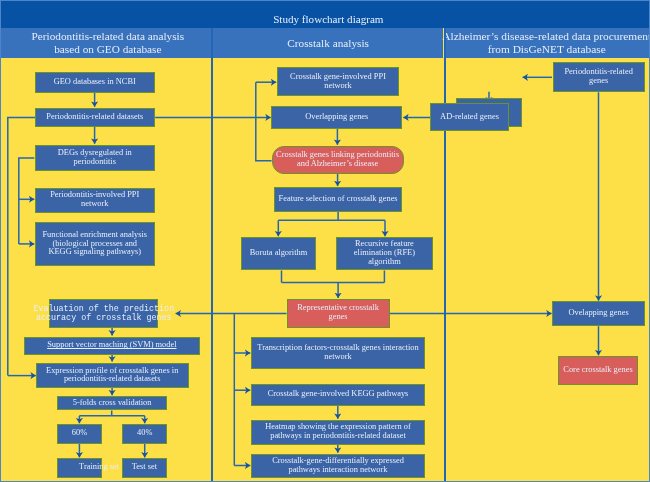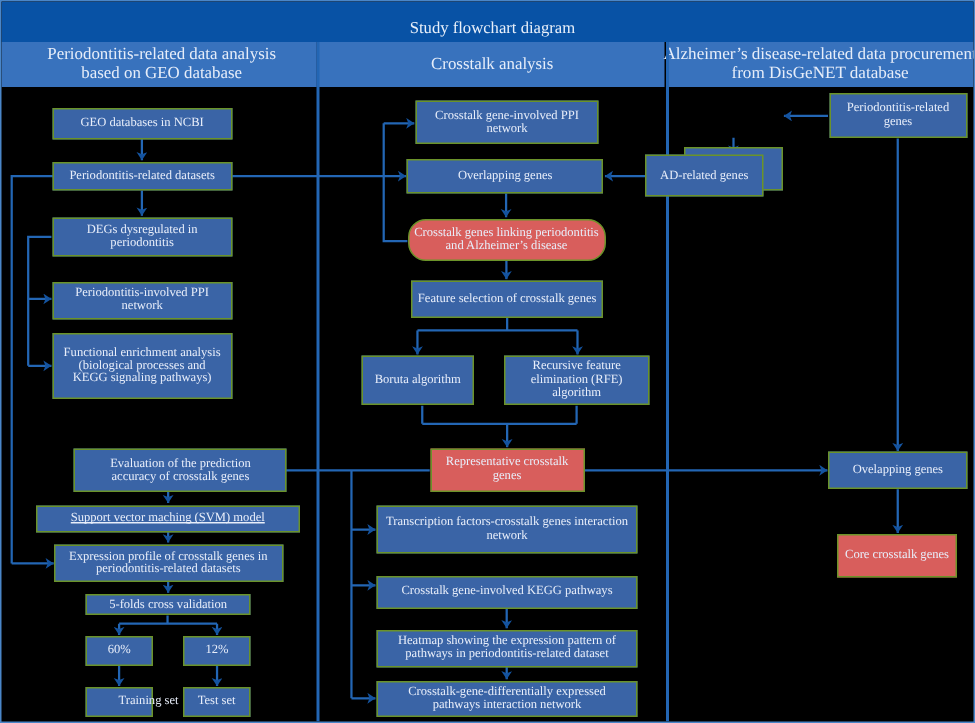--- a/index.html
+++ b/index.html
@@ -1,16 +1,16 @@
 <!DOCTYPE html>
 <html><head>
 <meta charset="utf-8">
 <style>
   html,body{margin:0;padding:0;background:#fff;}
-  #page{position:relative;width:650px;height:482px;overflow:hidden;background:#000000;
+  #page{position:relative;width:650px;height:482px;overflow:hidden;background:#fde047;
         border:1.5px solid #4a86c8;box-sizing:border-box;
         font-family:"Liberation Serif", serif;}
   .headerbar{position:absolute;left:0;top:0;width:100%;height:27px;background:#0852a5;
              color:#e9f0fa;display:flex;align-items:flex-end;justify-content:center;
              font-size:11.1px;line-height:1;padding-bottom:3.2px;padding-left:6.6px;box-sizing:border-box;}
   .colhead{position:absolute;top:27px;height:30px;background:#3872bd;color:#e6edf9;
            display:flex;align-items:center;justify-content:center;text-align:center;
            font-size:11.25px;line-height:13px;box-sizing:border-box;white-space:nowrap;}
   .divider{position:absolute;background:#2366b4;width:1.2px;}
   .node{position:absolute;box-sizing:border-box;border:1.35px solid #6b9329;
@@ -103,37 +103,37 @@
     </div>
   <div class="node" style="left:34px;top:143.5px;width:119.5px;height:26px;">
     <span>DEGs dysregulated in<br>periodontitis</span>
     </div>
   <div class="node" style="left:34px;top:186.5px;width:119.5px;height:25px;">
     <span>Periodontitis-involved PPI<br>network</span>
     </div>
   <div class="node" style="left:34px;top:221px;width:119.5px;height:44px;">
     <span>Functional enrichment analysis<br>(biological processes and<br>KEGG signaling pathways)</span>
     </div>
-  <div class="node" style="left:48.3px;top:298.2px;width:142px;height:28.7px;">
+  <div class="node" style="left:48.3px;top:298.2px;width:109px;height:28.7px;font-family:Liberation Mono, monospace;">
     <span>Evaluation of the prediction<br>accuracy of crosstalk genes</span>
     </div>
   <div class="node" style="left:23.1px;top:336px;width:175.5px;height:17.6px;text-decoration:underline;">
     <span>Support vector maching (SVM) model</span>
     </div>
   <div class="node" style="left:34.5px;top:362.1px;width:153.4px;height:24.8px;">
     <span>Expression profile of crosstalk genes in<br>periodontitis-related datasets</span>
     </div>
   <div class="node" style="left:56px;top:395.4px;width:110.2px;height:14px;">
     <span>5-folds cross validation</span>
     </div>
   <div class="node" style="left:56px;top:423px;width:45px;height:19.9px;">
     <span>60%</span>
     </div>
   <div class="node" style="left:121.2px;top:423px;width:45px;height:19.9px;">
-    <span>12%</span>
+    <span>40%</span>
     </div>
   <div class="node" style="left:56.3px;top:457.1px;width:44.5px;height:19.6px;padding-left:39px;">
     <span>Training set</span>
     </div>
   <div class="node" style="left:121.2px;top:457.1px;width:44.5px;height:19.6px;">
     <span>Test set</span>
     </div>
 
   <div class="node" style="left:276px;top:66px;width:122px;height:29px;">
     <span>Crosstalk gene-involved PPI<br>network</span>

